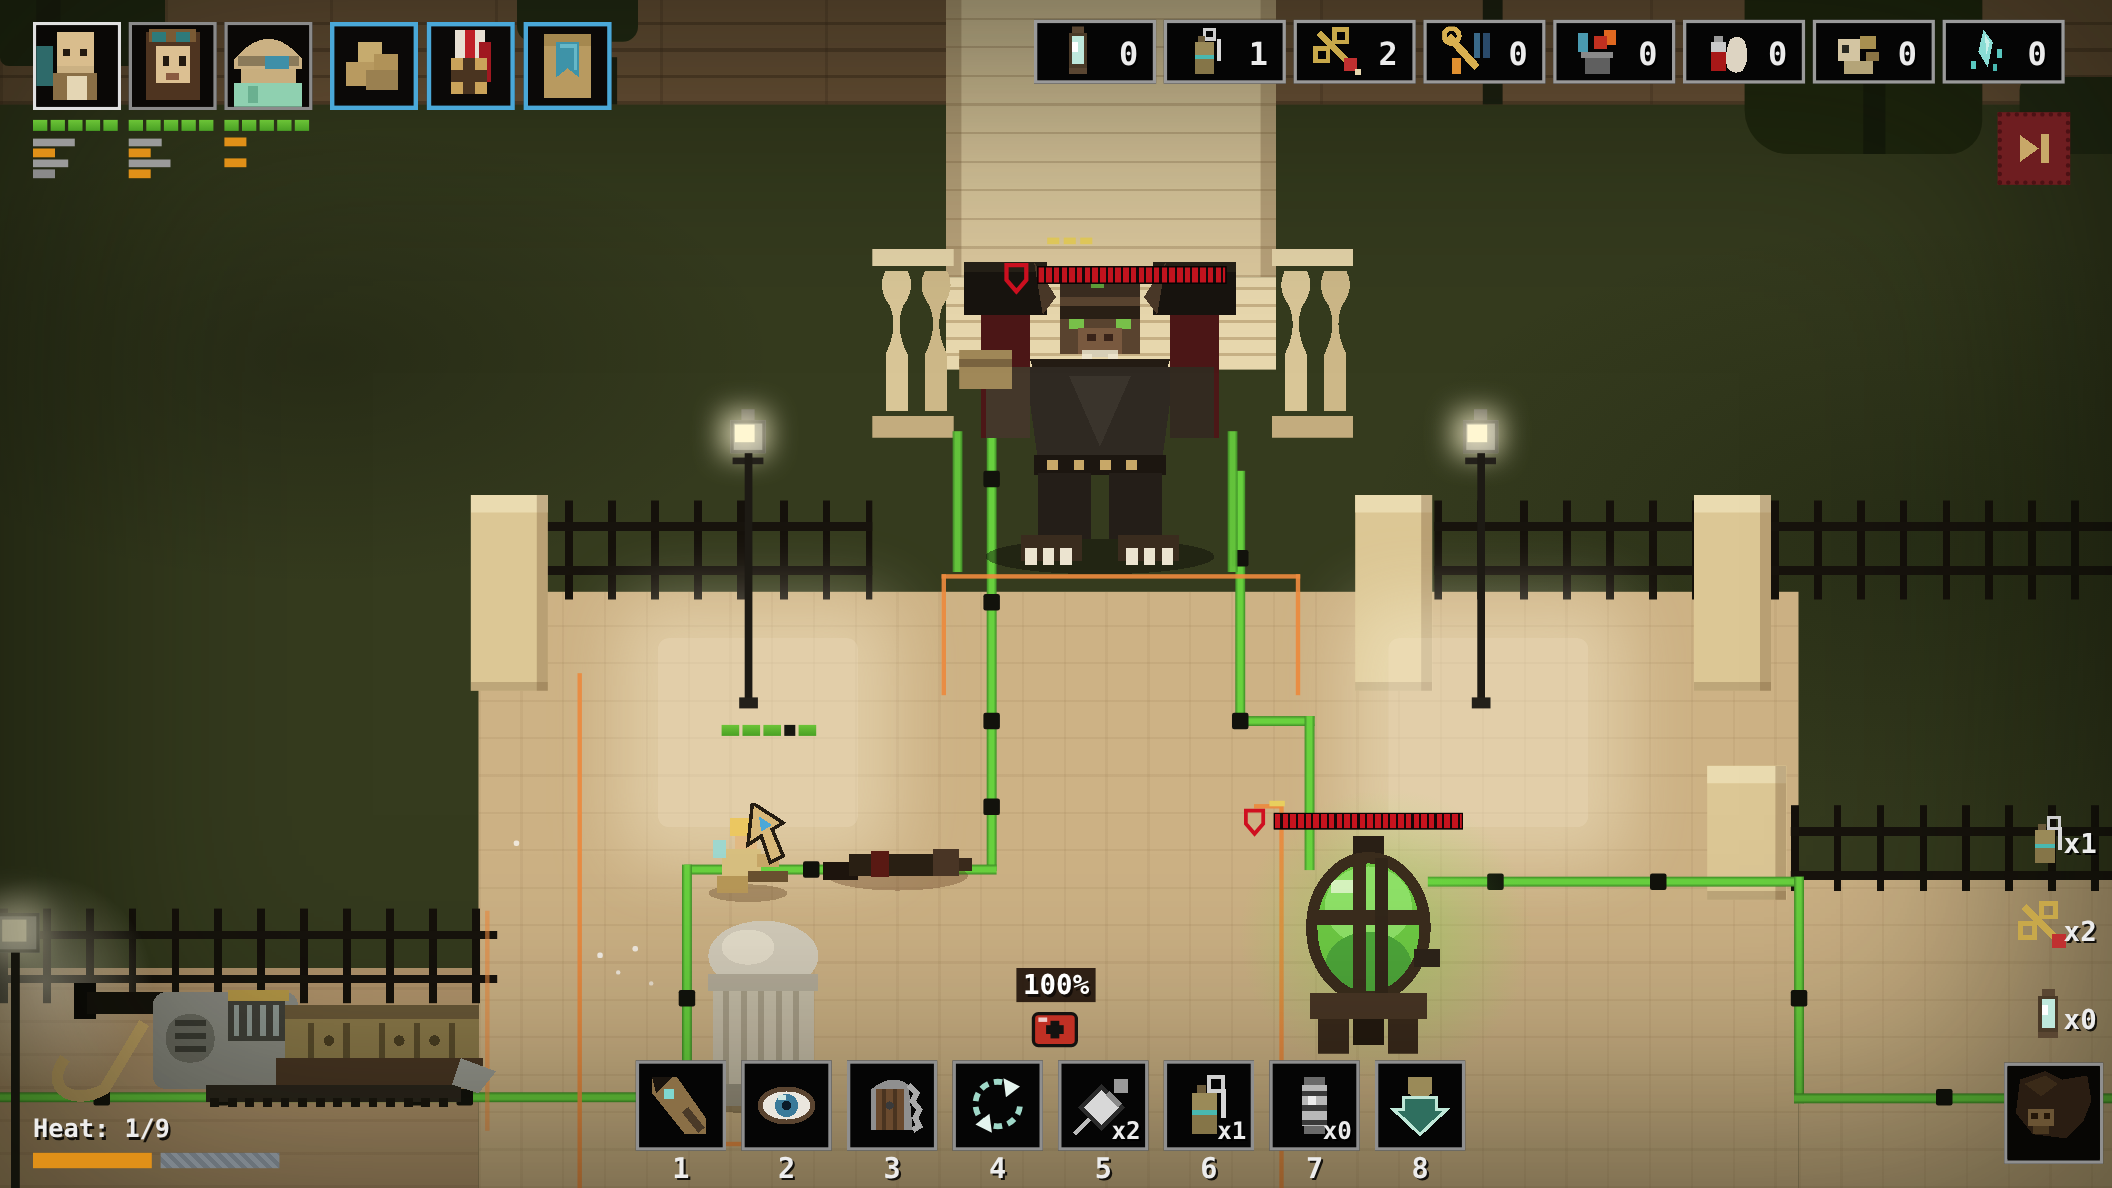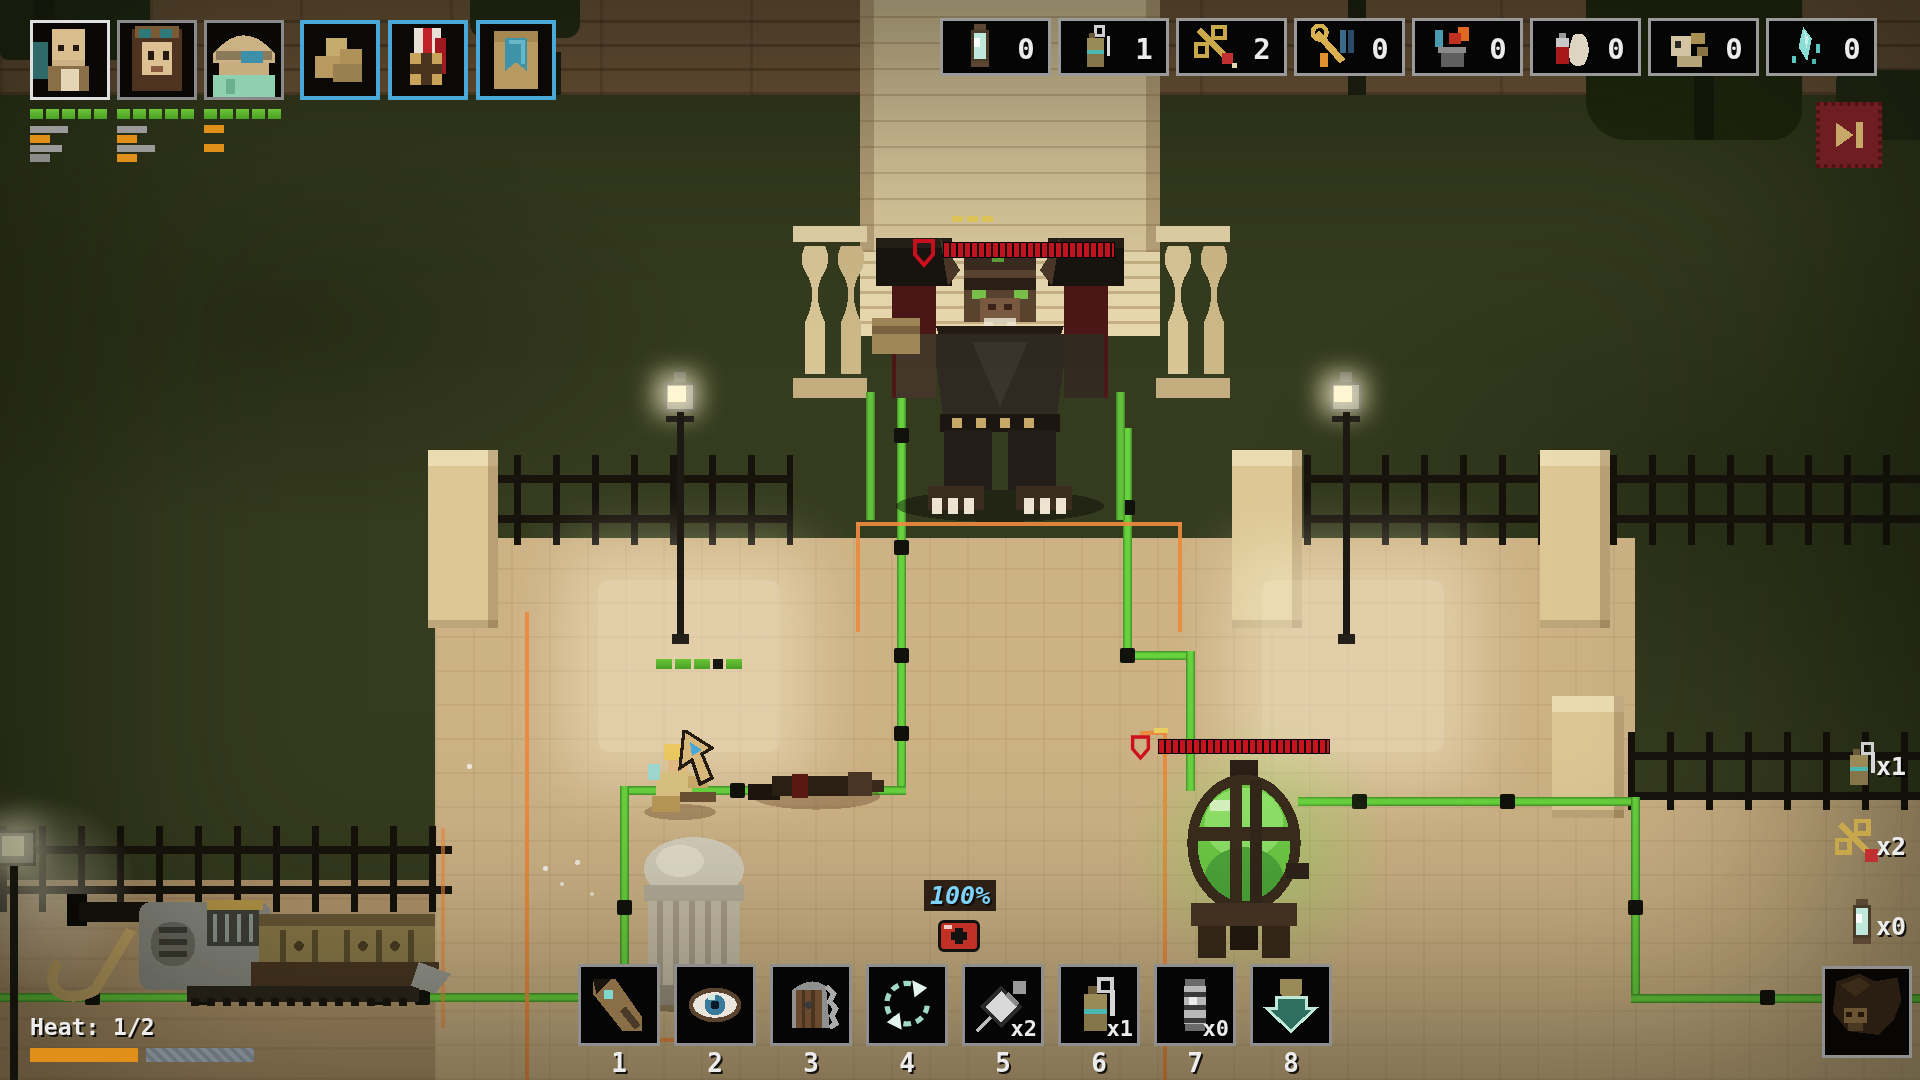--- a/index.html
+++ b/index.html
@@ -480,21 +480,21 @@
   </div>
 
   <div class="abs" style="left:1816px;top:102px;width:66px;height:66px;background:#6e1d20;border:4px dotted #4c1114;box-sizing:border-box;">
     <svg class="abs" style="left:14px;top:12px" width="34" height="34" viewBox="0 0 14 14" shape-rendering="crispEdges">
       <path d="M1,2 L8,7 L1,12 Z" fill="#c8a868"></path>
       <rect x="9" y="1.6" width="2.8" height="10.8" fill="#c8a868"></rect>
     </svg>
   </div>
 
   <div class="abs" style="left:924px;top:880px;background:rgba(26,14,7,.88);padding:1px 6px;">
-    <span class="px" style="color:#7dd3fc;font-size:25px;text-shadow:2px 2px 0 rgba(0,0,0,.6);font-style:italic;">100%</span>
+    <span class="px" style="color:#ffffff;font-size:25px;text-shadow:2px 2px 0 rgba(0,0,0,.6);">100%</span>
   </div>
   <div class="abs" style="left:938px;top:920px;width:42px;height:32px;background:#c03024;border:3px solid #141210;border-radius:6px;box-sizing:border-box;">
     <div class="abs" style="left:14px;top:5px;width:8px;height:16px;background:#141210;"></div>
     <div class="abs" style="left:10px;top:9px;width:16px;height:8px;background:#141210;"></div>
     <div class="abs" style="left:3px;top:2px;width:8px;height:4px;background:rgba(255,255,255,.75);"></div>
   </div>
 
   <div>
     <div class="slotbox abs" style="left:578px;top:964px;width:82px;height:82px;border-color:#8f8f8f;">
       <svg class="abs" style="left:8px;top:8px" width="60" height="60" viewBox="0 0 16 16" shape-rendering="crispEdges">
@@ -570,21 +570,21 @@
     <div class="px hotnum abs" style="left:674px;top:1048px;width:82px;text-align:center;">2</div>
     <div class="px hotnum abs" style="left:770px;top:1048px;width:82px;text-align:center;">3</div>
     <div class="px hotnum abs" style="left:866px;top:1048px;width:82px;text-align:center;">4</div>
     <div class="px hotnum abs" style="left:962px;top:1048px;width:82px;text-align:center;">5</div>
     <div class="px hotnum abs" style="left:1058px;top:1048px;width:82px;text-align:center;">6</div>
     <div class="px hotnum abs" style="left:1154px;top:1048px;width:82px;text-align:center;">7</div>
     <div class="px hotnum abs" style="left:1250px;top:1048px;width:82px;text-align:center;">8</div>
   </div>
 
   <div class="abs" style="left:30px;top:1014px;">
-    <div class="px" style="font-size:23px;">Heat: 1/2</div>
+    <div class="px" style="font-size:23px;">Heat: 1/9</div>
     <div class="abs" style="left:0;top:34px;width:108px;height:14px;background:#e09018;"></div>
     <div class="abs" style="left:116px;top:34px;width:108px;height:14px;background:repeating-linear-gradient(45deg,#7d858c 0 4px,#6b737a 4px 8px);"></div>
   </div>
 
   <div>
     <svg class="abs" style="left:1838px;top:738px" width="48" height="52" viewBox="0 0 16 16" shape-rendering="crispEdges">
       <rect x="8" y="1" width="3.4" height="3.4" fill="none" stroke="#cfcfcf" stroke-width="1"></rect>
       <rect x="5" y="3" width="2.4" height="2" fill="#6a5a3a"></rect>
         <rect x="4" y="5" width="6" height="4" fill="#9a8a58"></rect>
       <rect x="4" y="9" width="6" height="1.4" fill="#49b8b0"></rect>

